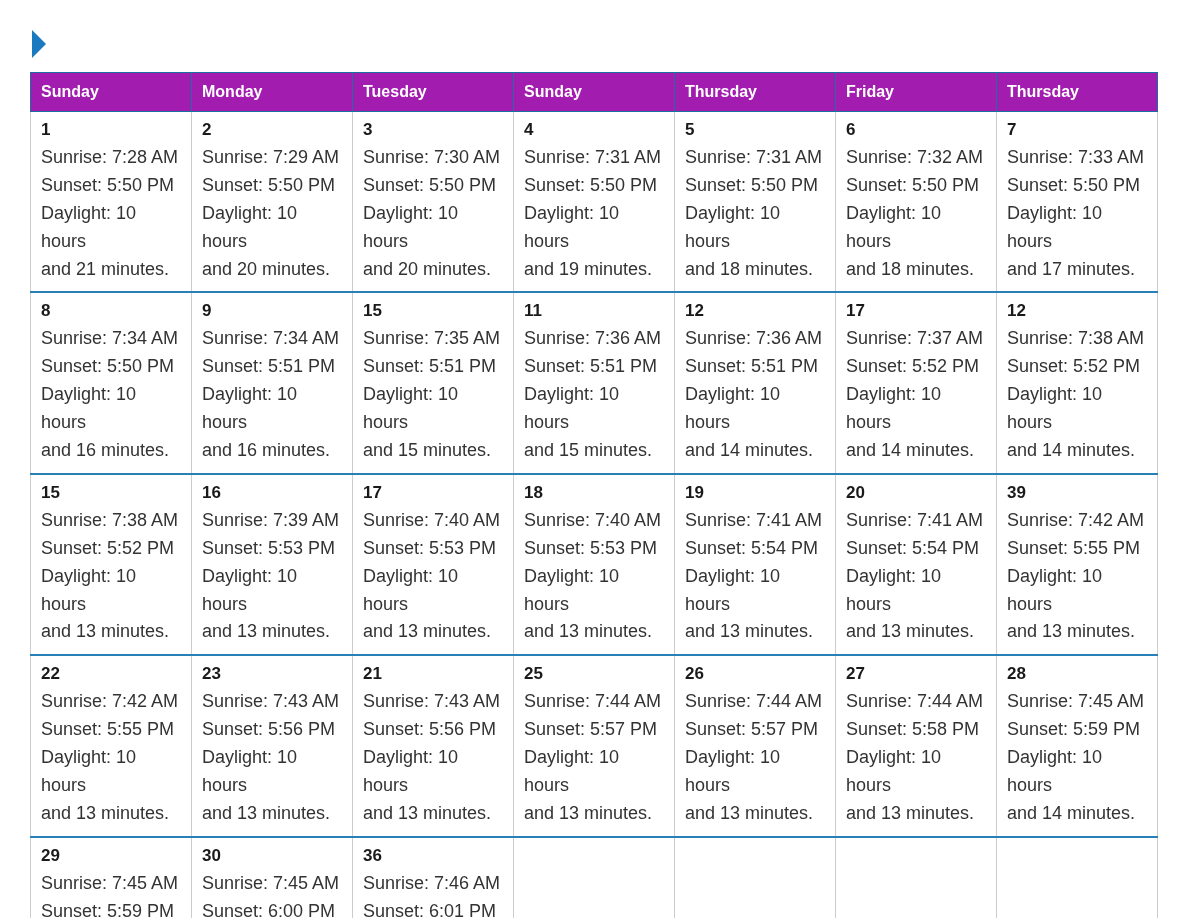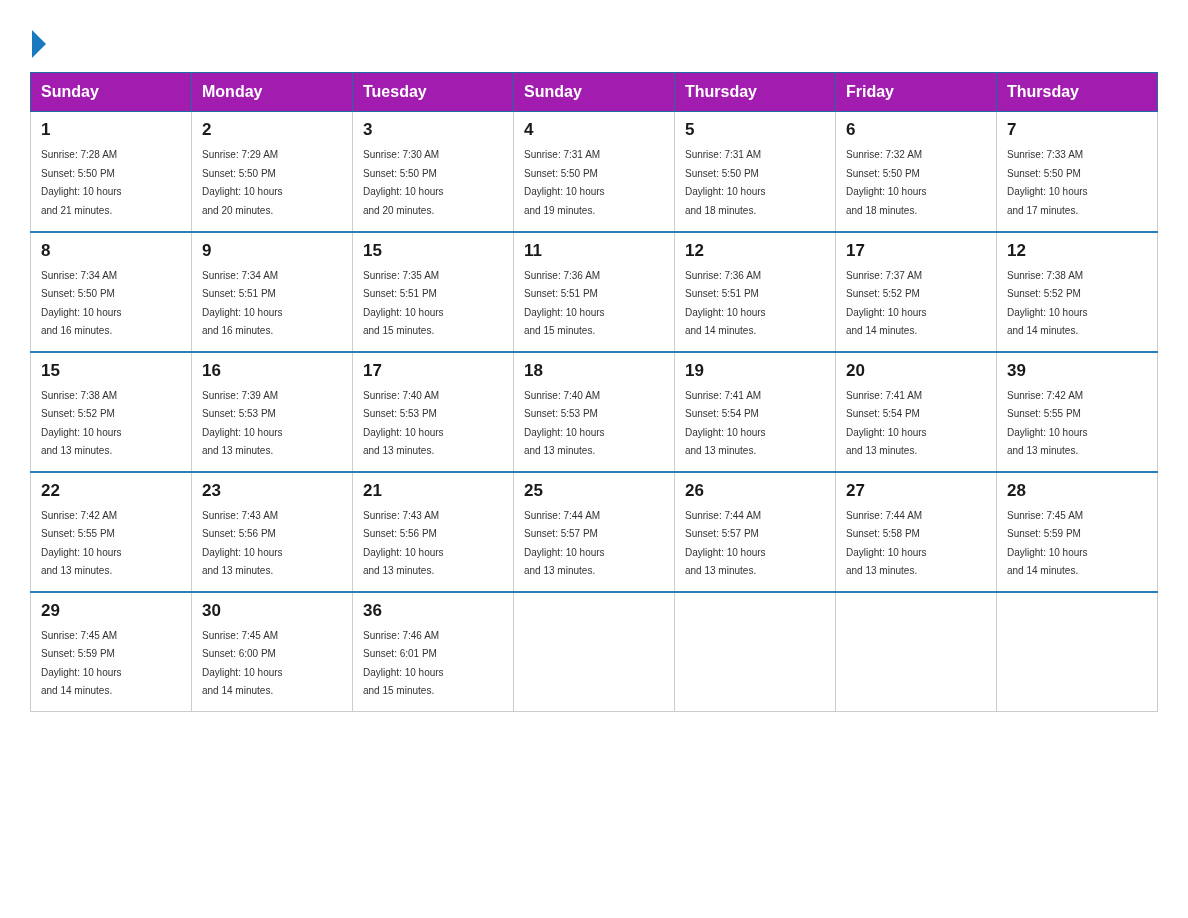--- a/index.html
+++ b/index.html
@@ -97,21 +97,21 @@
 
     .day-number {
       font-size: 17px;
       font-weight: bold;
       color: #1a1a1a;
       display: block;
       margin-bottom: 4px;
     }
 
     .day-info {
-      font-size: 10px;
+      font-size: 18px;
       color: #333333;
       line-height: 1.55;
     }
 
     .empty-cell {
       background: #ffffff;
     }
 
     .row-divider td {
       border-top: 2px solid #2980b9;

